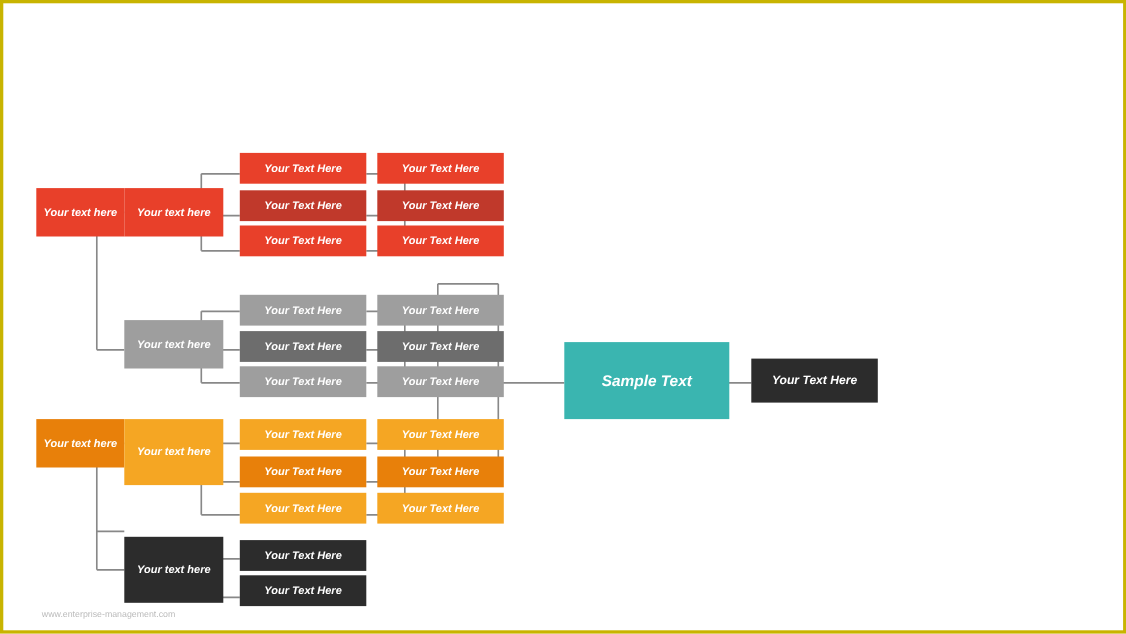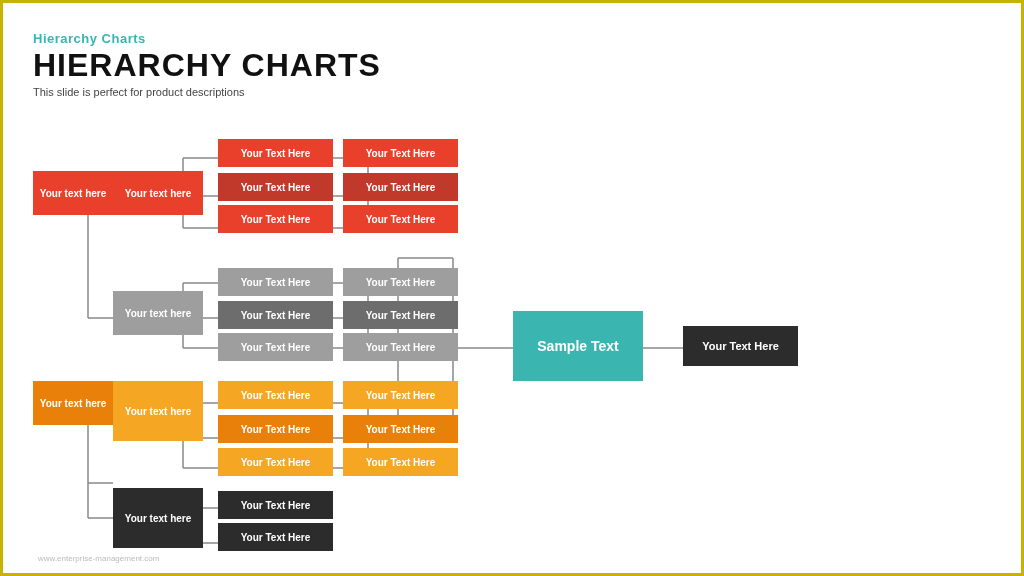--- a/index.html
+++ b/index.html
@@ -57,20 +57,21 @@
     .box {
       position: absolute;
       display: flex;
       align-items: center;
       justify-content: center;
       font-size: 10px;
       font-weight: 600;
       color: #fff;
       text-align: center;
       padding: 14px 4px;
+      font-style: italic;
     }
     .box-red { background: #e8402a; }
     .box-dark-red { background: #c0392b; }
     .box-gray { background: #9e9e9e; }
     .box-dark-gray { background: #6d6d6d; }
     .box-orange { background: #f5a623; }
     .box-dark-orange { background: #e8800a; }
     .box-black { background: #2c2c2c; }
     .box-teal { background: #3ab5b0; color: #fff; font-size: 14px; font-weight: 700; }
 
@@ -88,25 +89,20 @@
       bottom: 10px;
       left: 35px;
       font-size: 8px;
       color: #bbb;
     }
   </style>
 </head>
 <body>
 
 <div class="slide">
-  <div class="header">
-    <div class="header-subtitle">Hierarchy  Charts</div>
-    <div class="header-title">HIERARCHY CHARTS</div>
-    <div class="header-desc">This slide is perfect for product descriptions</div>
-  </div>
 
   <div class="chart-area">
 
     <svg class="connectors">
 
       <line x1="120" y1="60" x2="160" y2="60" stroke="#888" stroke-width="1.5"></line>
 
       <line x1="160" y1="25" x2="160" y2="95" stroke="#888" stroke-width="1.5"></line>
       <line x1="160" y1="25" x2="195" y2="25" stroke="#888" stroke-width="1.5"></line>
       <line x1="160" y1="63" x2="195" y2="63" stroke="#888" stroke-width="1.5"></line>
@@ -194,19 +190,19 @@
     <div class="box box-dark-orange" style="left:195px; top:282px; width:115px; height:26px;">Your Text Here</div>
     <div class="box box-orange" style="left:195px; top:315px; width:115px; height:26px;">Your Text Here</div>
 
     <div class="box box-orange" style="left:320px; top:248px; width:115px; height:26px;">Your Text Here</div>
     <div class="box box-dark-orange" style="left:320px; top:282px; width:115px; height:26px;">Your Text Here</div>
     <div class="box box-orange" style="left:320px; top:315px; width:115px; height:26px;">Your Text Here</div>
 
     <div class="box box-black" style="left:195px; top:358px; width:115px; height:26px;">Your Text Here</div>
     <div class="box box-black" style="left:195px; top:390px; width:115px; height:26px;">Your Text Here</div>
 
-    <div class="box box-teal" style="left:490px; top:178px; width:130px; height:70px;">Sample  Text</div>
+    <div class="box box-teal" style="left:490px; top:178px; width:150px; height:70px;">Sample  Text</div>
 
     <div class="box box-black" style="left:660px; top:193px; width:115px; height:40px; font-size:11px;">Your Text Here</div>
   </div>
 
   <div class="watermark">www.enterprise-management.com</div>
 </div>
 
 </body></html>

